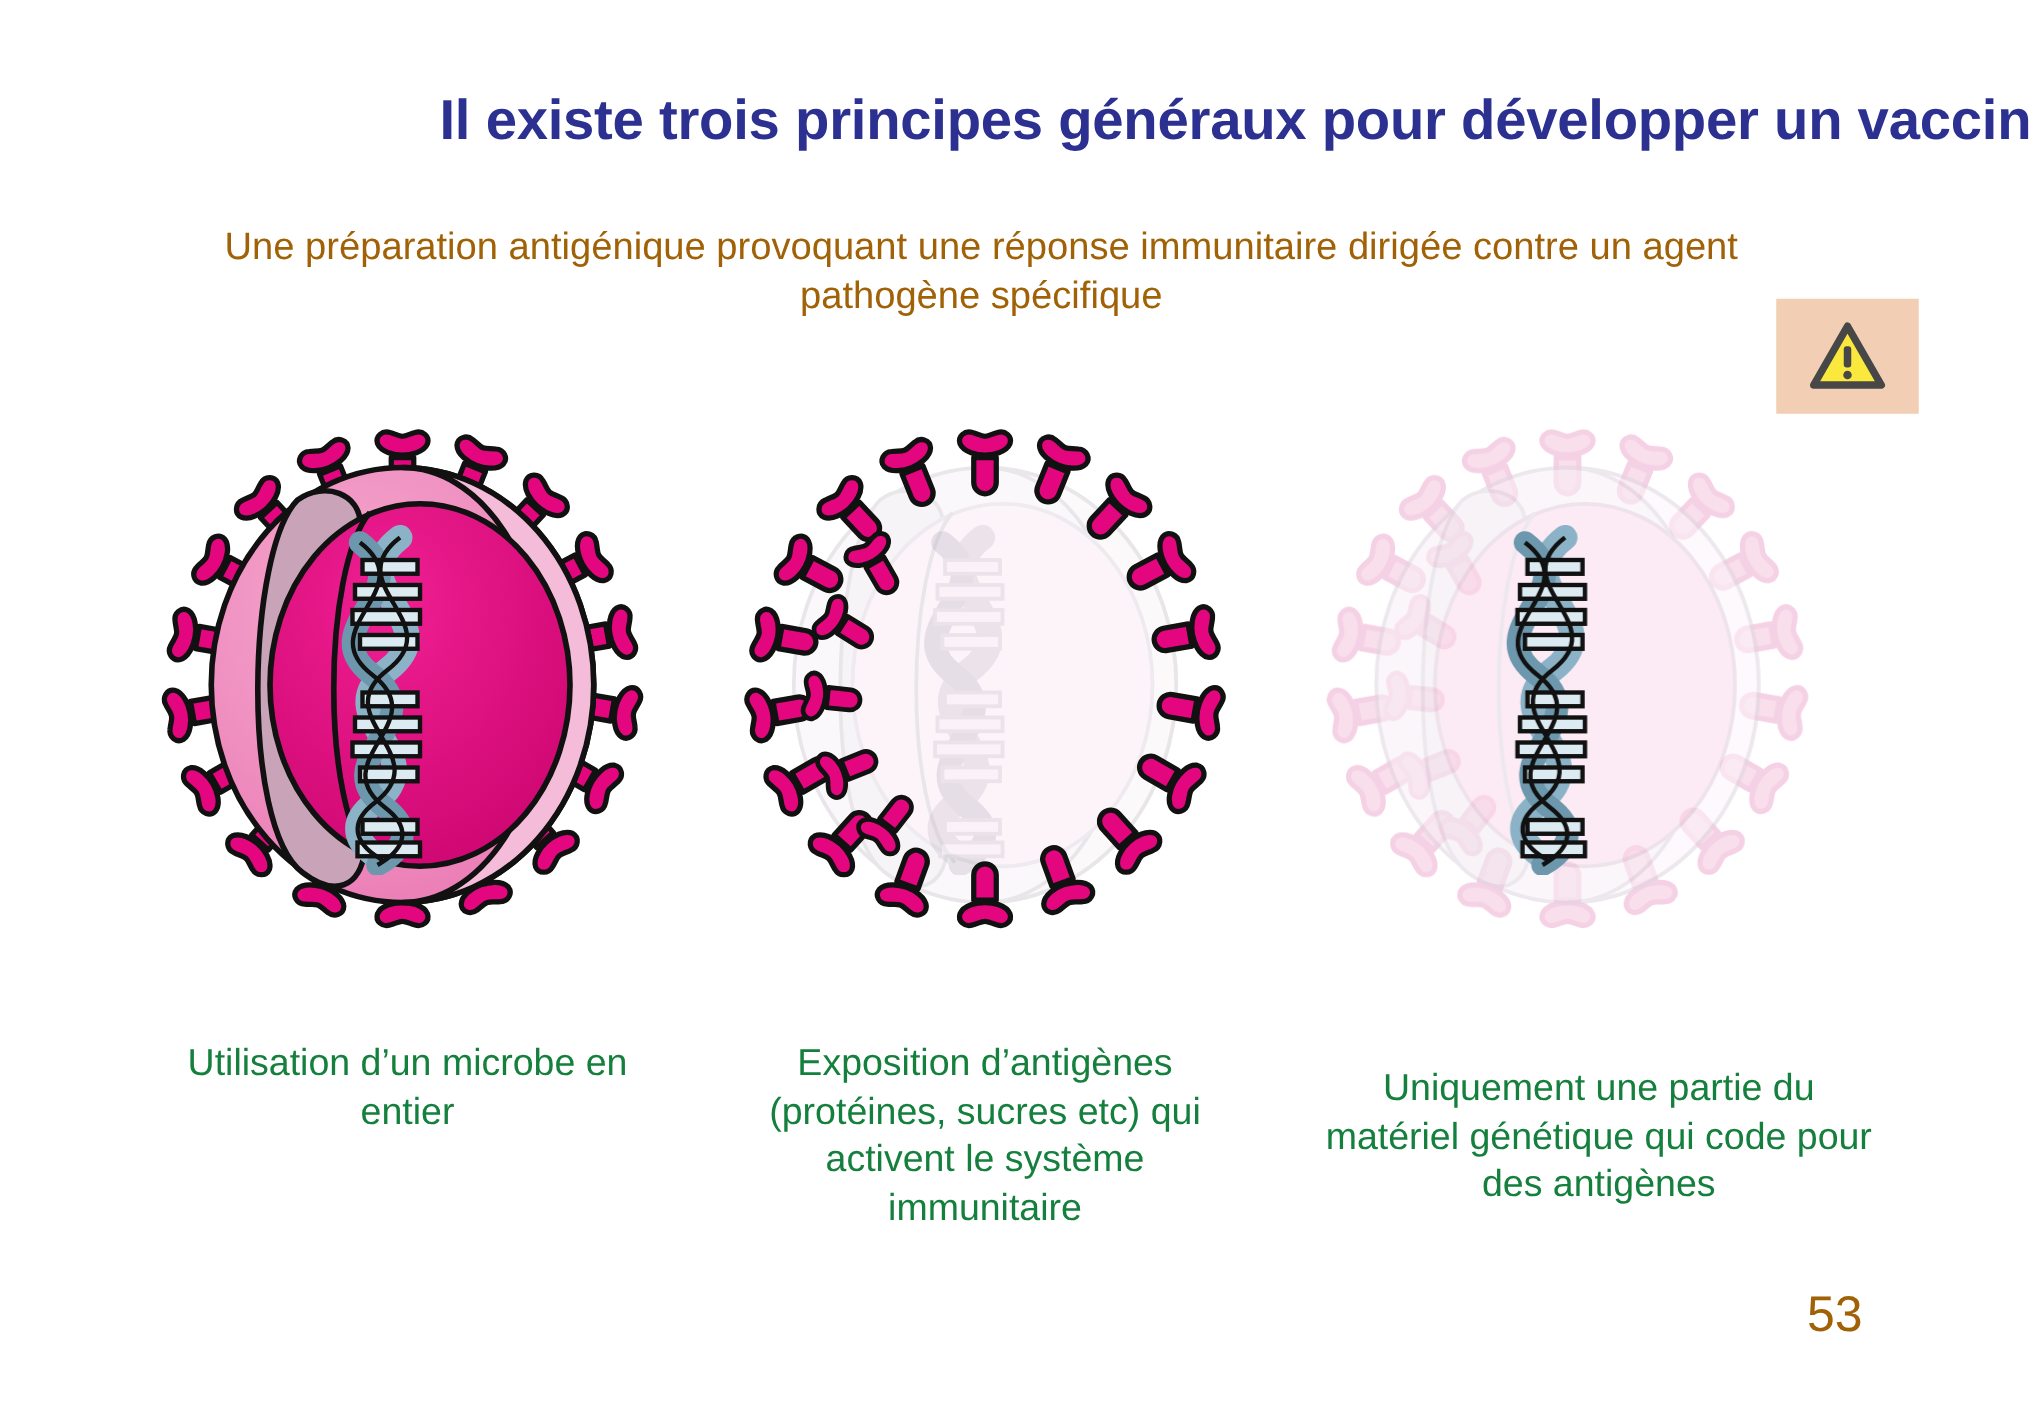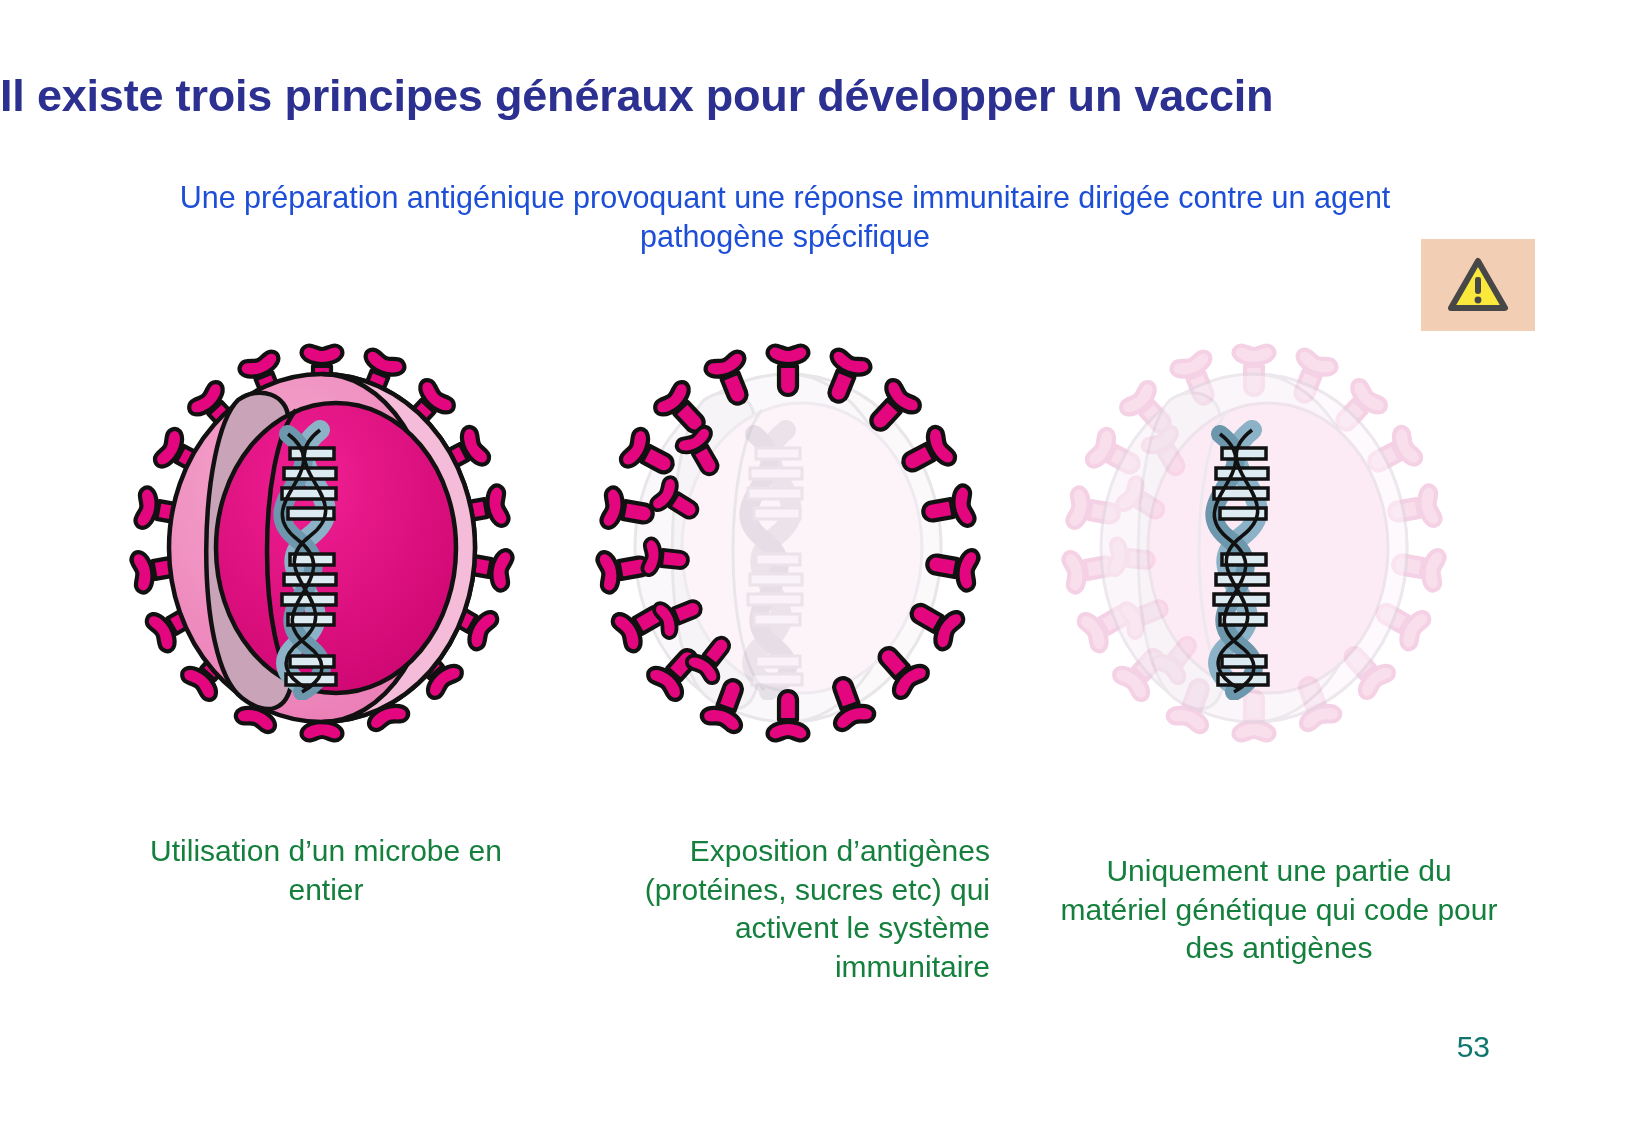--- a/index.html
+++ b/index.html
@@ -16,39 +16,39 @@
     font-family: "Liberation Sans", sans-serif;
     color: #000000;
   }
 
   
   #slide-title {
     position: absolute;
     left: 0;
     top: 72px;
     width: 1625px;
-    text-align: left;
+    text-align: right;
     font-size: 45px;
     font-weight: bold;
     color: #2b3091;
     letter-spacing: -0.2px;
     line-height: 1.08;
     white-space: nowrap;
   }
 
   
   #slide-subtitle {
     position: absolute;
     left: 120px;
     top: 178px;
     width: 1330px;
     text-align: center;
     font-size: 30.5px;
     line-height: 1.28;
-    color: #1d4ed8;
+    color: #a16207;
   }
 
   
   #warning-badge {
     position: absolute;
     left: 1421px;
     top: 239px;
     width: 114px;
     height: 92px;
     background: #f2cfb4;
@@ -73,32 +73,32 @@
   
   .caption {
     position: absolute;
     top: 832px;
     text-align: center;
     font-size: 30px;
     line-height: 1.29;
     color: #15803d;
   }
   #caption-1 { left: 110px; width: 432px; }
-  #caption-2 { left: 586px; width: 404px; text-align: right; }
+  #caption-2 { left: 586px; width: 404px; }
   #caption-3 { left: 1058px; width: 442px; margin-top: 20px; }
 
   
   #page-number {
     position: absolute;
     left: 1400px;
     top: 1030px;
     width: 90px;
     text-align: right;
-    font-size: 30px;
-    color: #0f766e;
+    font-size: 40px;
+    color: #a16207;
   }
 </style>
 </head>
 <body>
 
 <div id="slide-title">Il existe trois principes généraux pour développer un vaccin</div>
 
 <div id="slide-subtitle">Une préparation antigénique provoquant une réponse immunitaire dirigée contre un agent pathogène spécifique</div>
 
 <div id="warning-badge">

